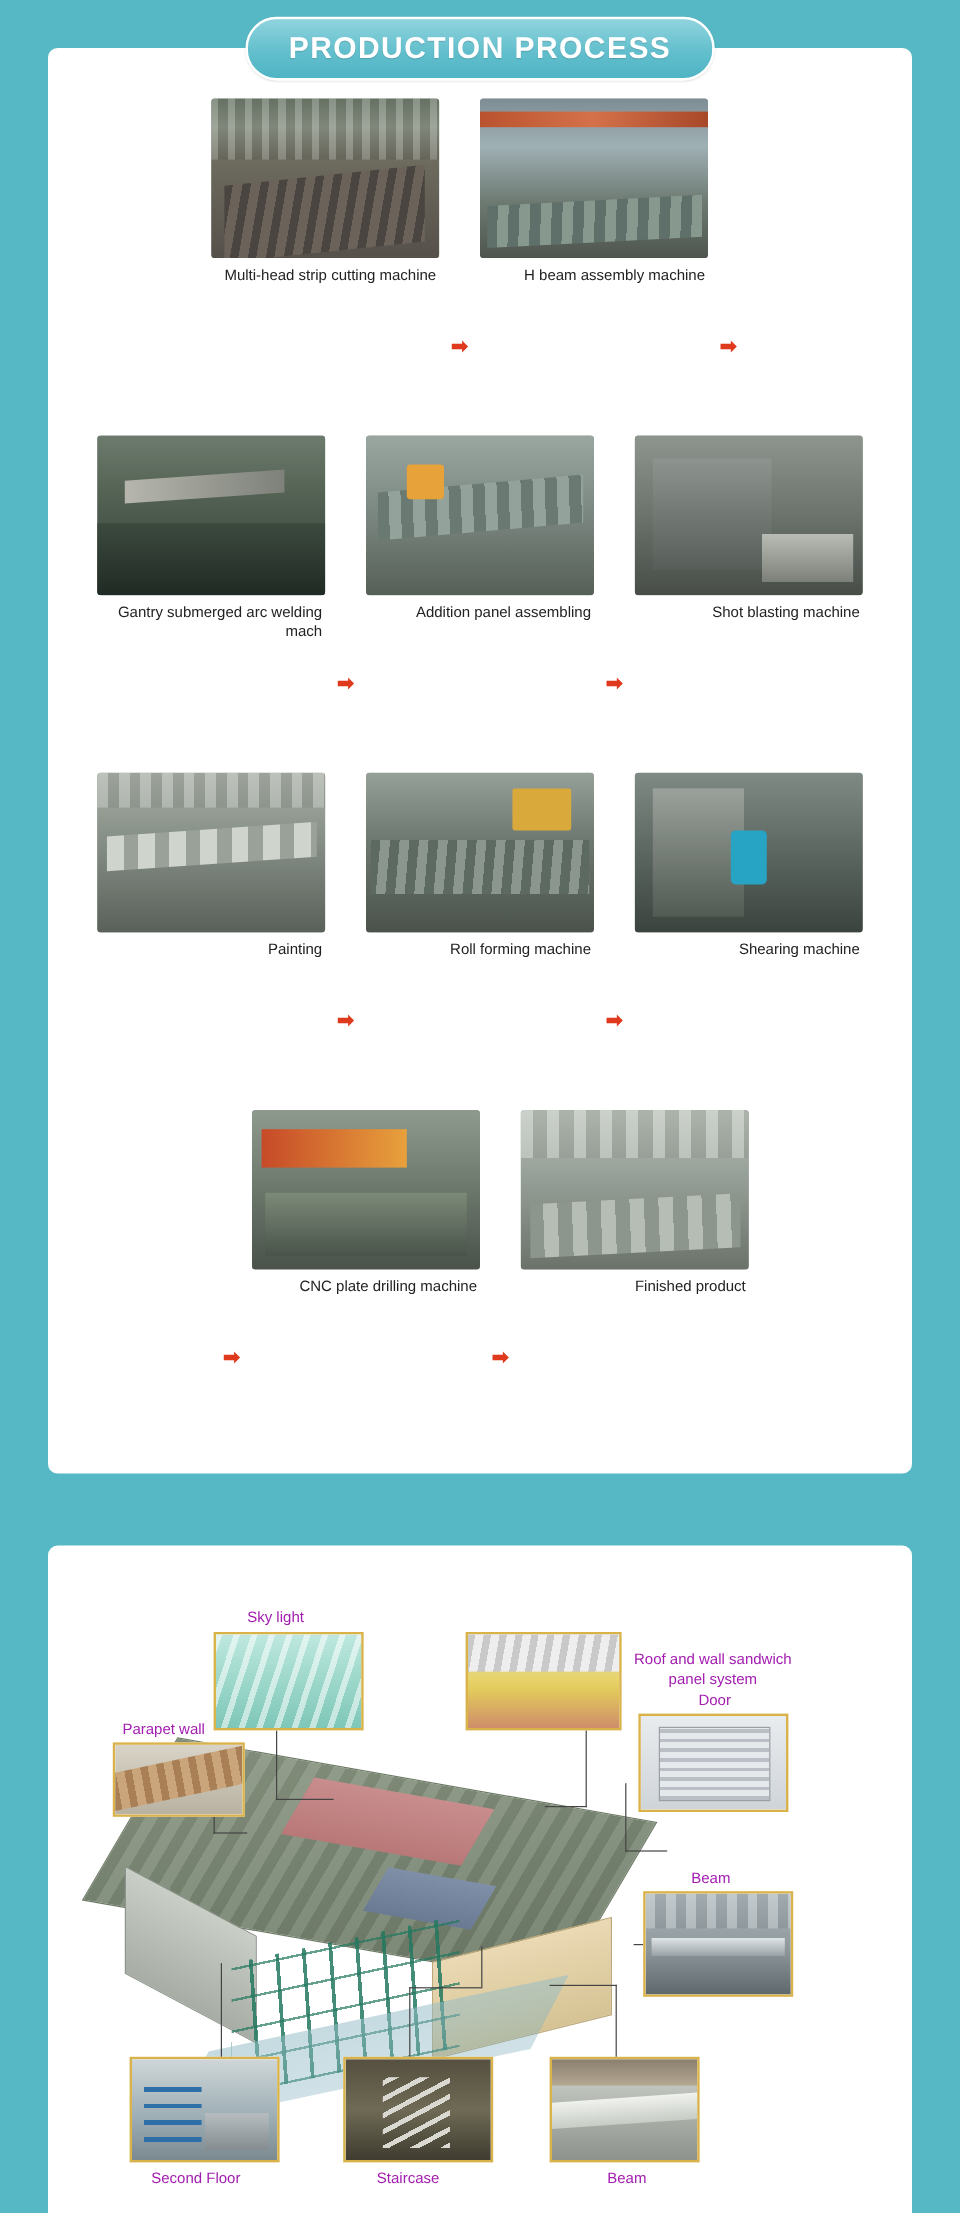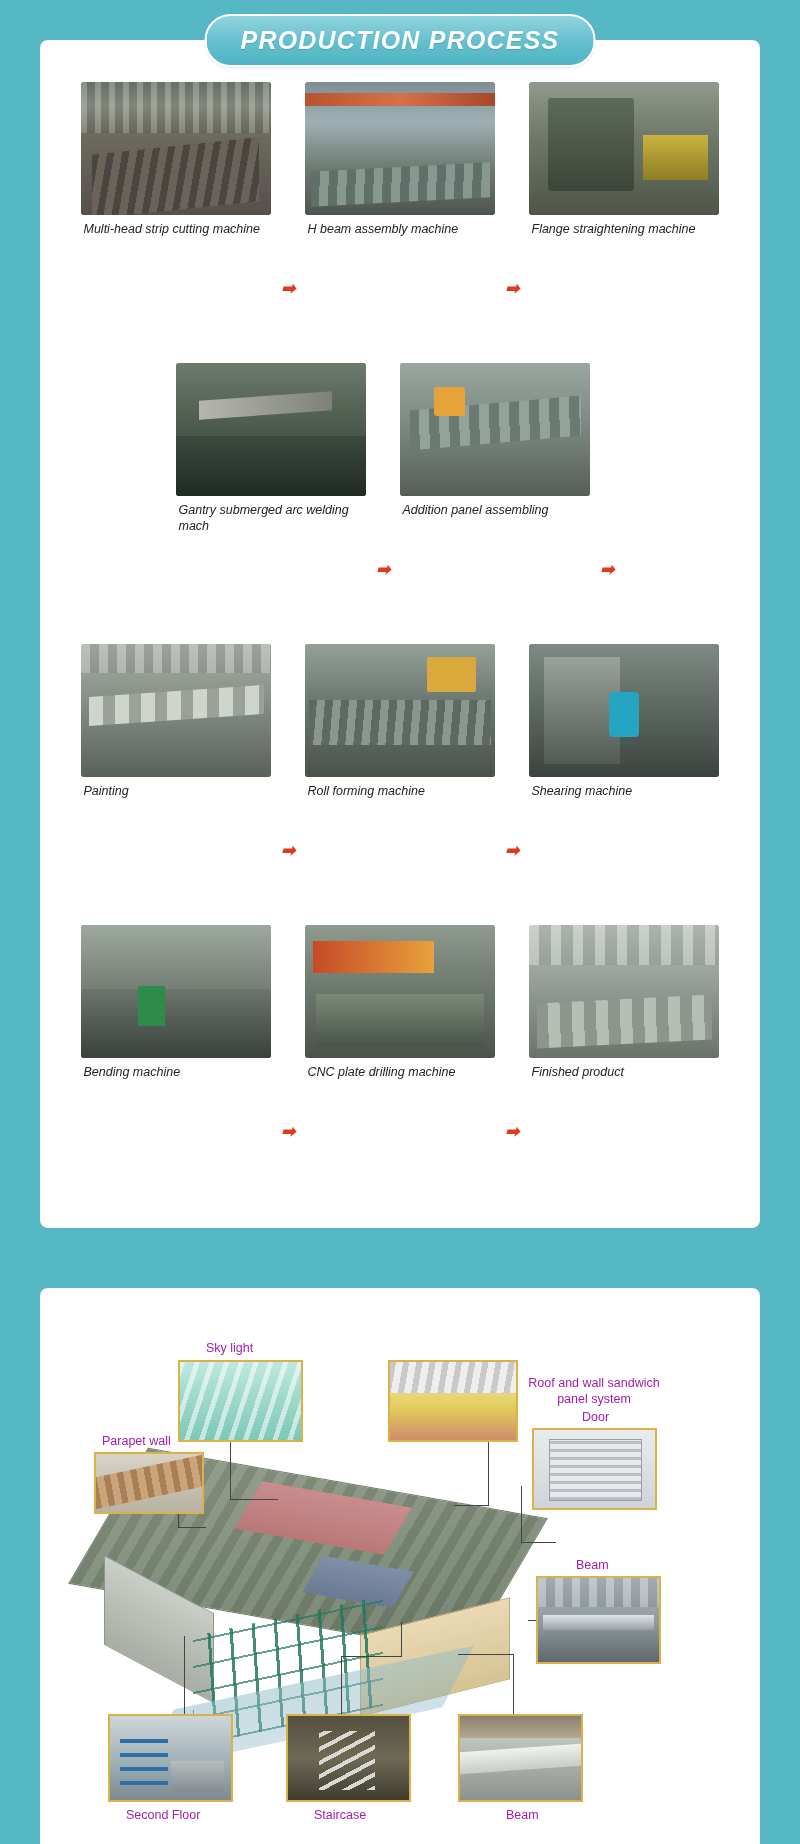--- a/index.html
+++ b/index.html
@@ -65,21 +65,21 @@
     width: 190px;
     height: 133px;
     border-radius: 3px;
     overflow: hidden;
     position: relative;
     background: #9aa59c;
   }
   .cap {
     font-size: 12.5px;
     color: #222;
-    text-align: left;
+    text-align: right;
     line-height: 1.25;
     margin-top: 7px;
     width: 185px;
   }
   .arrow {
     width: 34px;
     flex: 0 0 34px;
     display: flex;
     align-items: center;
     justify-content: center;
@@ -298,21 +298,21 @@
   .im-beam:before{content:"";position:absolute;left:0;top:38%;width:100%;height:26%;
     background:linear-gradient(180deg,#f0f2ee,#c7ccc5);transform:skewY(-4deg);}
   .im-beam:after{content:"";position:absolute;left:0;top:0;width:100%;height:26%;
     background:linear-gradient(180deg,#8a7f6e,#b4a893);}
 </style>
 </head>
 <body>
 
 <div class="page">
 
-  <section class="panel" style="margin-top:26px;font-style:italic;">
+  <section class="panel" style="margin-top:26px;">
     <div class="panel-head">
       <h2>PRODUCTION PROCESS</h2>
     </div>
 
     <div class="proc-row">
       <div class="proc-cell">
         <div class="thumb">
             <div class="im im-a"></div>
           </div>
         <div class="cap">Multi-head strip cutting machine</div>
@@ -322,26 +322,20 @@
         </div>
       <div class="proc-cell">
         <div class="thumb">
             <div class="im im-b"></div>
           </div>
         <div class="cap">H beam assembly machine</div>
       </div>
       <div class="arrow r1">
           <span>➡</span>
         </div>
-      <div class="proc-cell">
-        <div class="thumb">
-            <div class="im im-c"></div>
-          </div>
-        <div class="cap">Flange straightening machine</div>
-      </div>
     </div>
 
     <div class="proc-row">
       <div class="proc-cell">
         <div class="thumb">
             <div class="im im-d"></div>
           </div>
         <div class="cap">Gantry submerged arc welding mach</div>
       </div>
       <div class="arrow r1">
@@ -349,20 +343,26 @@
         </div>
       <div class="proc-cell">
         <div class="thumb">
             <div class="im im-e"></div>
           </div>
         <div class="cap">Addition panel assembling</div>
       </div>
       <div class="arrow r1">
           <span>➡</span>
         </div>
+      <div class="proc-cell">
+        <div class="thumb">
+            <div class="im im-f"></div>
+          </div>
+        <div class="cap">Shot blasting machine</div>
+      </div>
     </div>
 
     <div class="proc-row">
       <div class="proc-cell">
         <div class="thumb">
             <div class="im im-g"></div>
           </div>
         <div class="cap">Painting</div>
       </div>
       <div class="arrow r1">
@@ -379,26 +379,20 @@
         </div>
       <div class="proc-cell">
         <div class="thumb">
             <div class="im im-i"></div>
           </div>
         <div class="cap">Shearing machine</div>
       </div>
     </div>
 
     <div class="proc-row">
-      <div class="proc-cell">
-        <div class="thumb">
-            <div class="im im-j"></div>
-          </div>
-        <div class="cap">Bending machine</div>
-      </div>
       <div class="arrow r1">
           <span>➡</span>
         </div>
       <div class="proc-cell">
         <div class="thumb">
             <div class="im im-k"></div>
           </div>
         <div class="cap">CNC plate drilling machine</div>
       </div>
       <div class="arrow r1">

